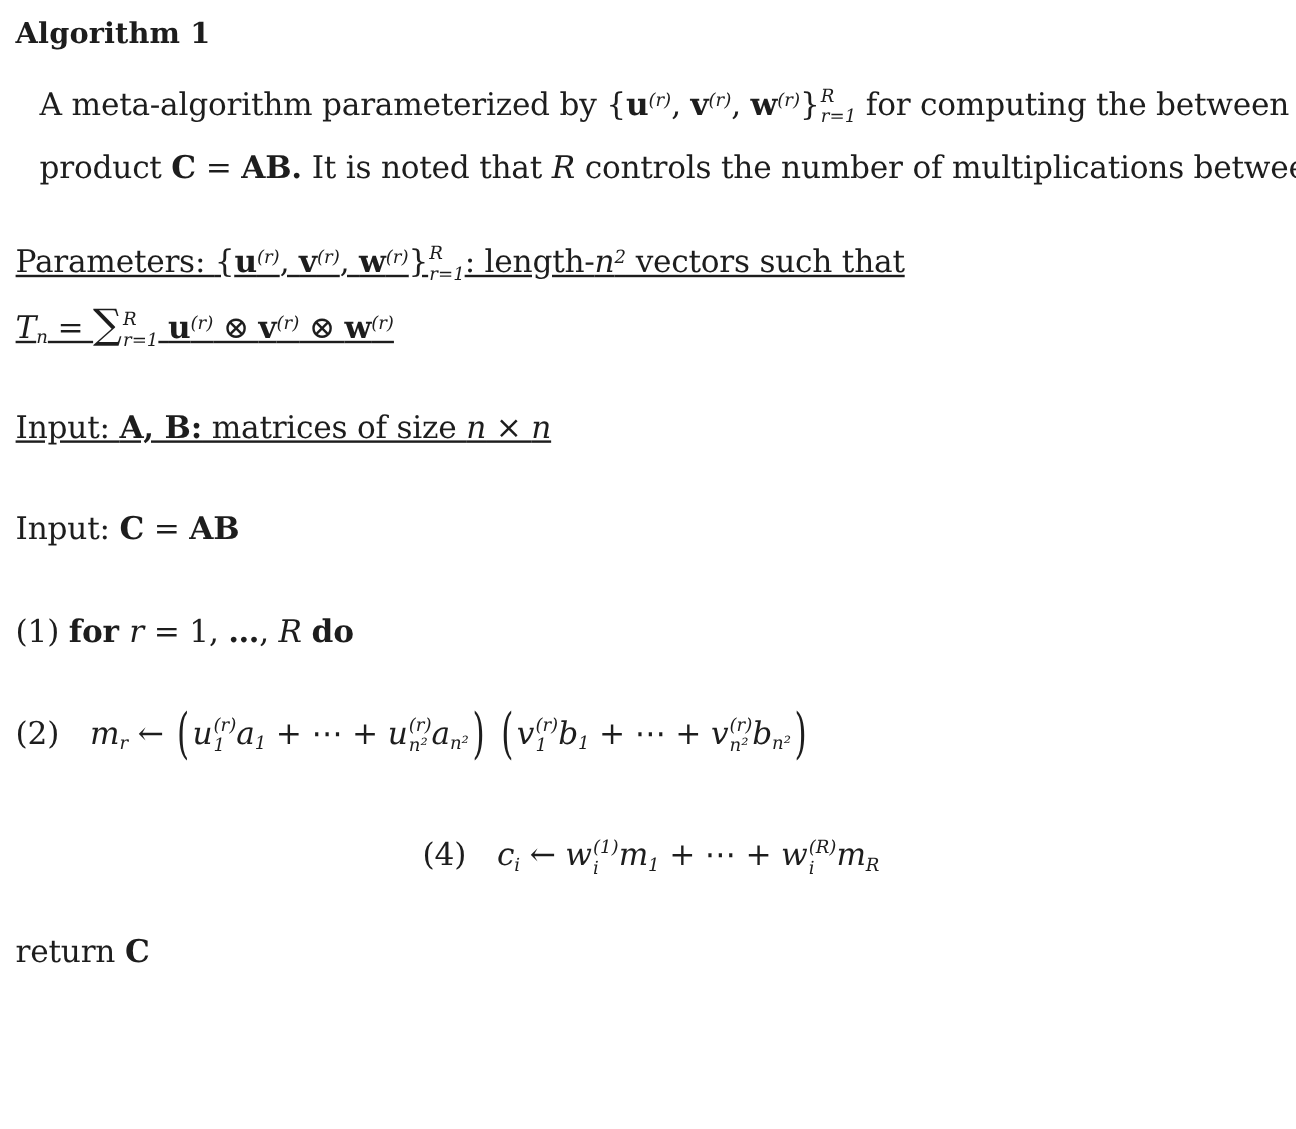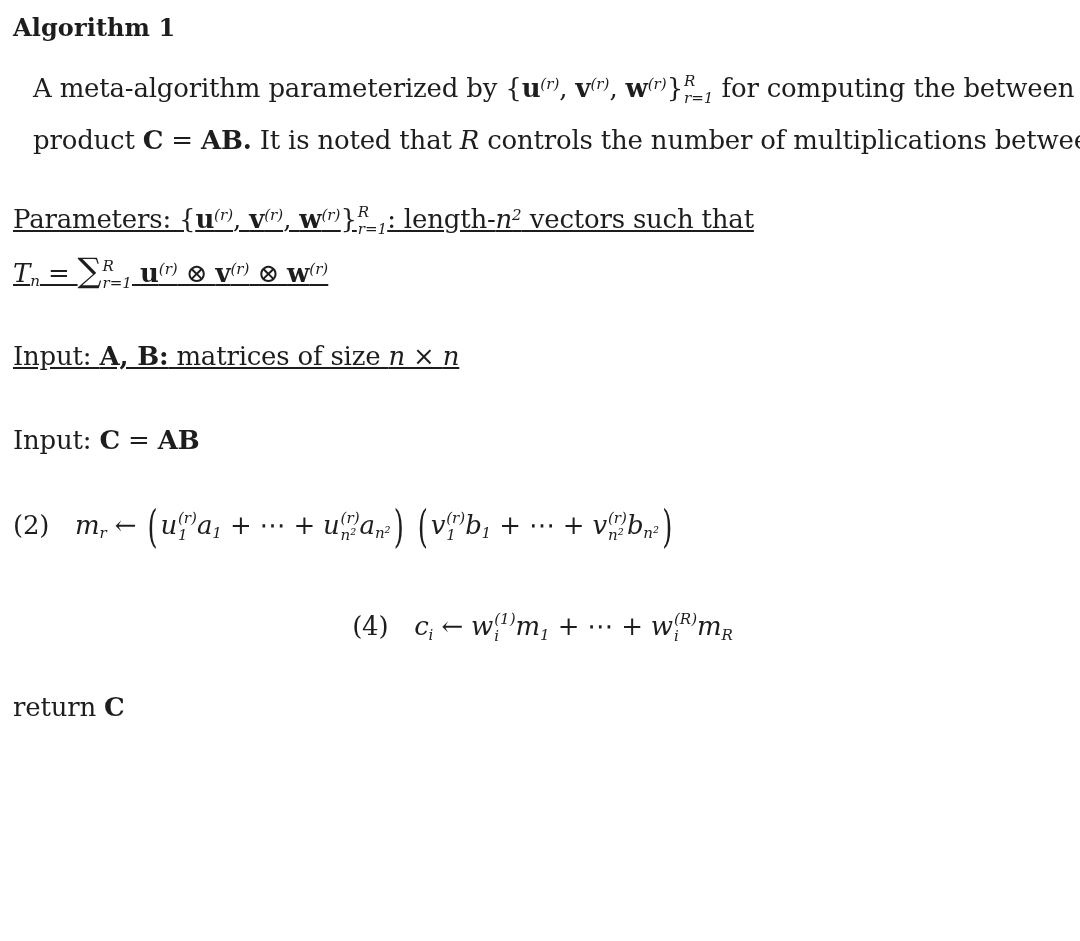--- a/index.html
+++ b/index.html
@@ -104,20 +104,21 @@
     <div class="line p2"><span><span class="it scr">T</span><sub>n</sub></span><span> = </span><span class="ts"><span class="sum">∑</span><span class="stack">
             <span>R</span>
             <span>r=1</span>
           </span></span><span> </span><span><span class="b">u</span><sup>(r)</sup></span><span> ⊗ </span><span><span class="b">v</span><sup>(r)</sup></span><span> ⊗ </span><span><span class="b">w</span><sup>(r)</sup></span></div>
   </div>
 
   <div class="line input-line"><span>Input: </span><span class="b">A, B:</span><span> matrices of size </span><span class="it">n</span><span> × </span><span class="it">n</span></div>
 
   <div class="line output-line"><span>Input: </span><span class="b">C</span><span> = </span><span class="b">AB</span></div>
 
+  <div class="line step1"><span>(1) </span><span class="b">for </span><span class="it">r</span><span> = 1, </span><span class="b">…</span><span>, </span><span class="it">R</span><span> </span><span class="b">do</span></div>
 
   <div class="line step2"><span>(2) </span><span><span class="it">m</span><sub>r</sub></span><span> ← </span><span class="bigp">(</span><span class="ts"><span class="it">u</span><span class="stack">
           <span>(r)</span>
           <span>1</span>
         </span></span><span><span class="it">a</span><sub>1</sub></span><span> + ⋯ + </span><span class="ts"><span class="it">u</span><span class="stack">
           <span>(r)</span>
           <span>n²</span>
         </span></span><span><span class="it">a</span><sub>n²</sub></span><span class="bigp">)</span><span> </span><span class="bigp">(</span><span class="ts"><span class="it">v</span><span class="stack">
           <span>(r)</span>
           <span>1</span>

